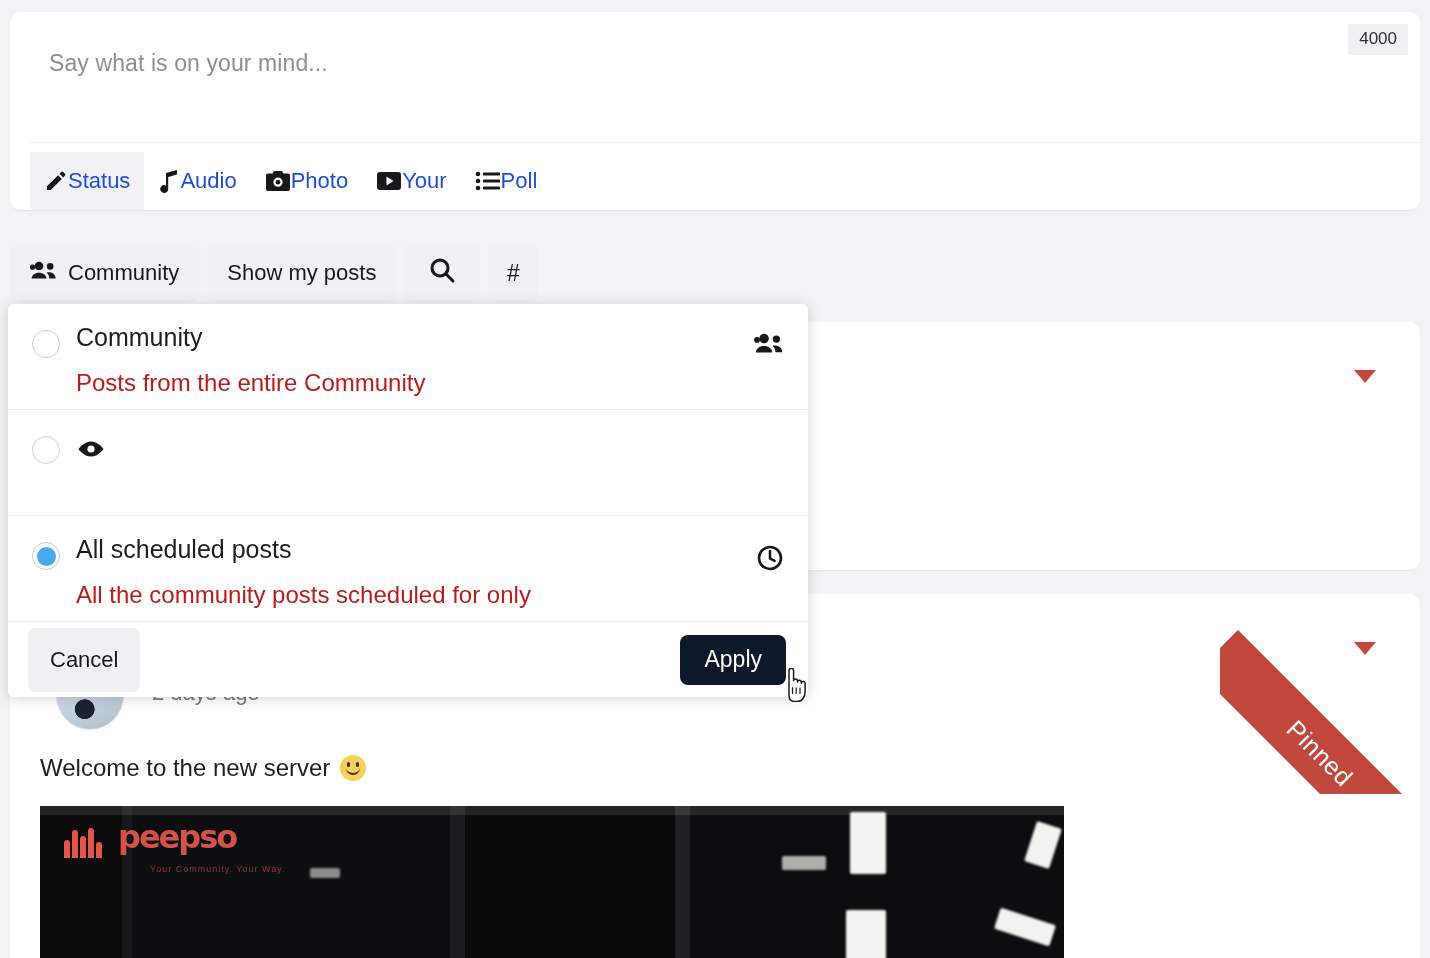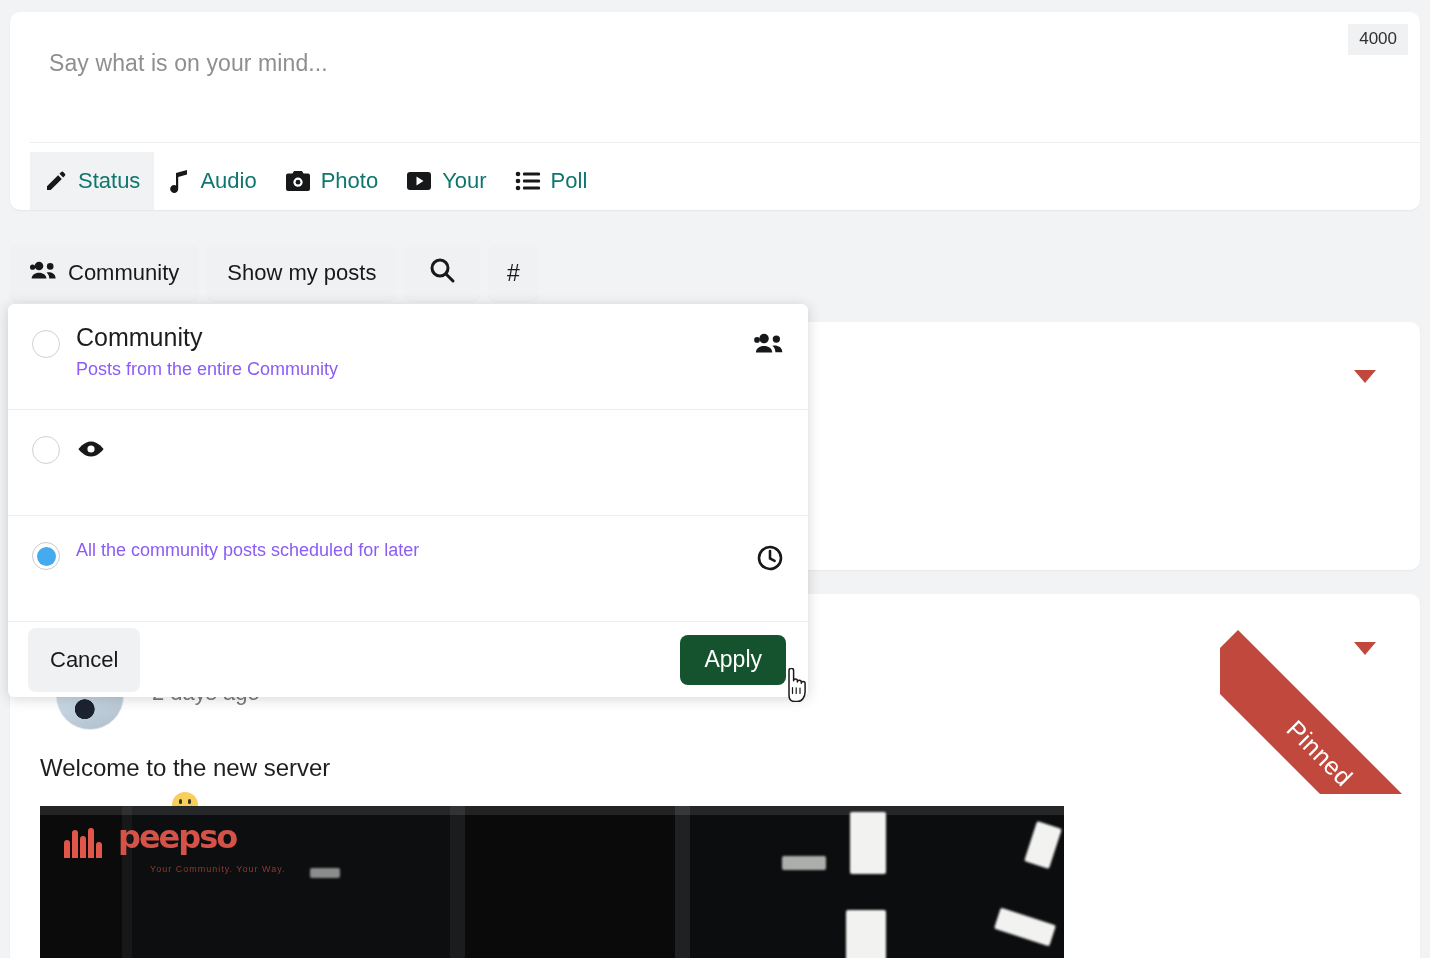--- a/index.html
+++ b/index.html
@@ -28,23 +28,23 @@
     position: absolute; right: 12px; top: 12px;
     background: #f0f1f2; color: #2e3032;
     font-size: 17px; padding: 5px 11px 6px; border-radius: 0;
   }
   .composer-divider {
     position: absolute; left: 20px; right: 0; top: 130px;
     height: 1px; background: #ecedee;
   }
   .tabs { position: absolute; left: 20px; top: 140px; display: flex; align-items: stretch; height: 58px; }
   .tab {
-    display: flex; align-items: center; gap: 10px;
+    display: flex; align-items: center; gap: 0;
     padding: 0 14px; height: 58px;
-    font-size: 22px; color: #0f766e; cursor: pointer;
+    font-size: 22px; color: #1d4ed8; cursor: pointer;
     background: transparent;
   }
   .tab.active { background: #f1f2f3; }
   .tab .ic { display: inline-flex; align-items: center; }
   .tab .ic svg { display: block; }
 
   
   .filterbar { position: absolute; left: 10px; top: 245px; display: flex; gap: 8px; }
   .fbtn {
     background: #f0f1f2; color: #18191a;
@@ -94,21 +94,21 @@
     width: 68px; height: 68px; border-radius: 50%;
     background:
       radial-gradient(circle at 42% 70%, #1c2230 0 16%, transparent 17%),
       linear-gradient(160deg, #dfe8ef 0%, #c9d8e4 45%, #aebecb 100%);
     border: 1px solid #e6e7e8; overflow: hidden;
   }
   .post-meta {
     position: absolute; left: 152px; top: 680px;
     font-size: 22px; color: #787a7d;
   }
-  #post2 .post-text { left: 30px; top: 160px; display: flex; align-items: center; gap: 10px; flex-direction: column; }
+  #post2 .post-text { left: 30px; top: 160px; display: flex; align-items: center; gap: 10px; }
   .emoji-smile {
     display: inline-block; width: 26px; height: 26px; border-radius: 50%;
     background: #f7cf5b; position: relative; vertical-align: -4px;
   }
   .emoji-smile::before, .emoji-smile::after {
     content: ""; position: absolute; width: 3px; height: 5px;
     background: #3b3223; border-radius: 2px; top: 7px;
   }
   .emoji-smile::before { left: 7px; }
   .emoji-smile::after { right: 7px; }
@@ -163,34 +163,34 @@
     margin: 8px 16px 0 6px; flex: none;
     display: flex; align-items: center; justify-content: center;
   }
   .radio.checked { border-color: #c9cbcd; }
   .radio.checked::after {
     content: ""; width: 19px; height: 19px; border-radius: 50%;
     background: #45aaee;
   }
   .dd-texts { flex: 1; }
   .dd-title { font-size: 25px; color: #1b1d1e; line-height: 1.25; }
-  .dd-desc { font-size: 18px; color: #8b5cf6; margin-top: 6px; }
+  .dd-desc { font-size: 24px; color: #b91c1c; margin-top: 16px; }
   .dd-icon { margin-top: 10px; color: #17181a; flex: none; }
   .dd-icon svg { display: block; }
   .dd-footer {
     display: flex; align-items: center; justify-content: space-between;
     padding: 14px 22px 14px 20px; height: 75px;
   }
   .btn-cancel {
     background: #f0f1f2; color: #18191a; border: none;
     border-radius: 8px; padding: 0 22px; height: 64px;
     font-size: 22px; font-family: inherit; cursor: pointer;
   }
   .btn-apply {
-    background: #14532d; color: #ffffff; border: none;
+    background: #0f172a; color: #ffffff; border: none;
     border-radius: 8px; padding: 0 24px; height: 50px;
     font-size: 23px; font-family: inherit; cursor: pointer;
   }
 
   
   .cursor { position: absolute; left: 782px; top: 668px; z-index: 99; pointer-events: none; }
 </style>
 </head>
 <body>
 
@@ -354,21 +354,22 @@
         <svg width="30" height="22" viewBox="0 0 30 20" fill="#17181a">
           <path d="M15 2.4C7.8 2.4 2.4 10 2.4 10S7.8 17.6 15 17.6 27.6 10 27.6 10 22.2 2.4 15 2.4z"></path>
           <circle cx="15" cy="10" r="3.6" fill="#fff"></circle>
         </svg>
       </div>
     </div>
 
     <div class="dd-option">
       <div class="radio checked"></div>
       <div class="dd-texts">
-        <div class="dd-desc">All the community posts scheduled for later</div>
+        <div class="dd-title">All scheduled posts</div>
+        <div class="dd-desc">All the community posts scheduled for only</div>
       </div>
       <div class="dd-icon">
         <svg width="28" height="28" viewBox="0 0 28 28" fill="none" stroke="#17181a" stroke-width="2.6">
           <circle cx="14" cy="14" r="11"></circle>
             <path d="M14 7v7.4l4.6 2.4" stroke-linecap="round"></path>
         </svg>
       </div>
     </div>
 
     <div class="dd-footer">

